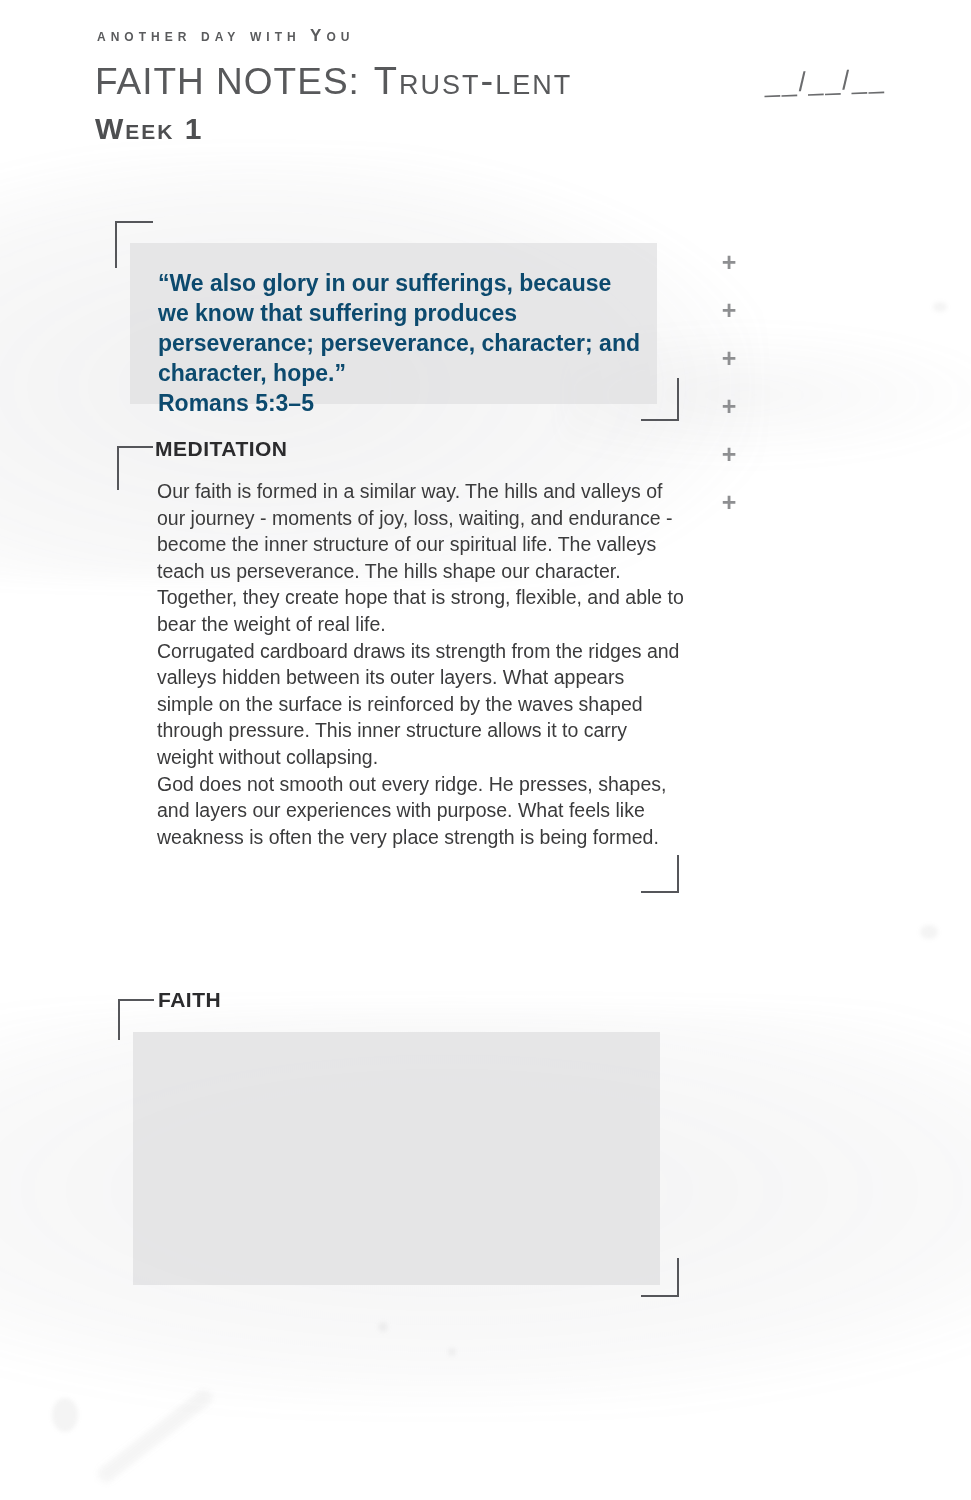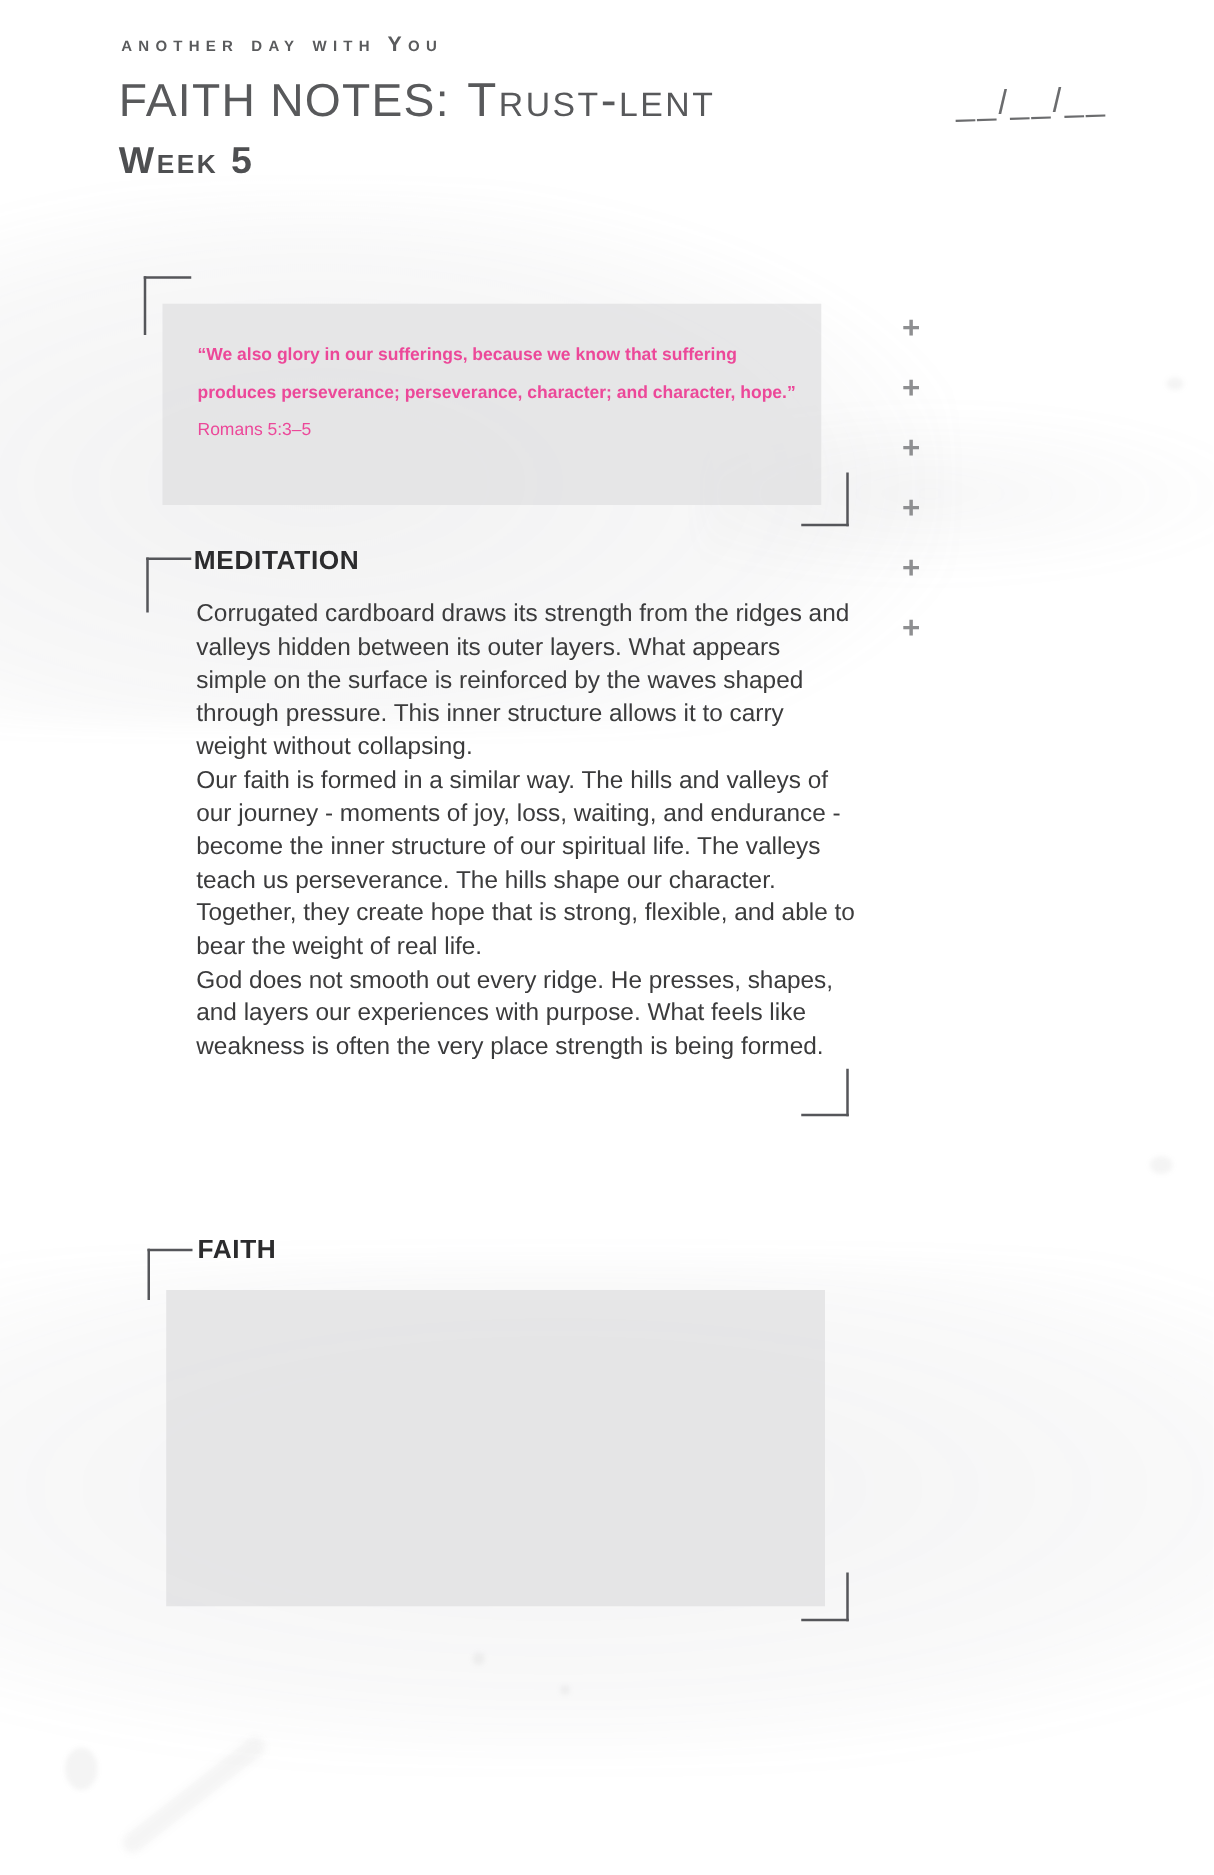--- a/index.html
+++ b/index.html
@@ -91,23 +91,23 @@
   .h-meditation { left: 155px; top: 437px; font-size: 21px; letter-spacing: 0.5px; }
   .h-prayer { left: 158px; top: 988px; font-size: 21px; letter-spacing: 0.5px; }
 
   
   .scripture-box {
     position: absolute; left: 130px; top: 243px; width: 527px; height: 161px;
     background: rgba(224,224,226,0.75);
   }
   .quote-text {
     position: absolute; left: 158px; top: 268px; width: 490px;
-    font-size: 14px; font-weight: 700; color: #ec4899; line-height: 30px;
+    font-size: 23px; font-weight: 700; color: #0c4a6e; line-height: 30px;
   }
-  .quote-ref { font-weight: 400; }
+  .quote-ref { font-weight: 700; }
 
   
   .plus-col {
     position: absolute; left: 714px; top: 238px; width: 30px;
     display: flex; flex-direction: column; align-items: center;
     color: #8e8f91; font-size: 25px; font-weight: 700;
   }
   .plus-col span { line-height: 48px; height: 48px; }
 
   
@@ -140,21 +140,21 @@
   <div class="speck speck-c"></div>
   <div class="speck speck-d"></div>
   <div class="speck speck-e"></div>
   <div class="streak"></div>
 
   <div class="tagline">another day with You</div>
   <div class="title-row">
     <span class="title-main">FAITH NOTES:</span><span class="title-theme">Trust-lent</span>
   </div>
   <div class="date-field">__/__/__</div>
-  <div class="week">Week 5</div>
+  <div class="week">Week 1</div>
 
   <div class="bracket bracket-tl bk-scripture-tl"></div>
   <div class="scripture-box"></div>
   <div class="quote-text">
     <span>“We also glory in our sufferings, because we know that suffering produces perseverance; perseverance, character; and character, hope.”</span><br>
     <span class="quote-ref">Romans 5:3–5</span>
   </div>
   <div class="bracket bracket-br bk-scripture-br"></div>
 
   <div class="plus-col">
@@ -162,22 +162,22 @@
     <span>+</span>
     <span>+</span>
     <span>+</span>
     <span>+</span>
     <span>+</span>
   </div>
 
   <div class="bracket bracket-tl bk-meditation-tl"></div>
   <div class="sec-heading h-meditation">MEDITATION</div>
   <div class="meditation-text">
+    <p>Our faith is formed in a similar way. The hills and valleys of our journey - moments of joy, loss, waiting, and endurance - become the inner structure of our spiritual life. The valleys teach us perseverance. The hills shape our character. Together, they create hope that is strong, flexible, and able to bear the weight of real life.</p>
     <p>Corrugated cardboard draws its strength from the ridges and valleys hidden between its outer layers. What appears simple on the surface is reinforced by the waves shaped through pressure. This inner structure allows it to carry weight without collapsing.</p>
-    <p>Our faith is formed in a similar way. The hills and valleys of our journey - moments of joy, loss, waiting, and endurance - become the inner structure of our spiritual life. The valleys teach us perseverance. The hills shape our character. Together, they create hope that is strong, flexible, and able to bear the weight of real life.</p>
     <p>God does not smooth out every ridge. He presses, shapes, and layers our experiences with purpose. What feels like weakness is often the very place strength is being formed.</p>
   </div>
   <div class="bracket bracket-br bk-meditation-br"></div>
 
   <div class="bracket bracket-tl bk-prayer-tl"></div>
   <div class="sec-heading h-prayer">FAITH</div>
   <div class="prayer-box"></div>
   <div class="bracket bracket-br bk-prayer-br"></div>
 
 </div>

